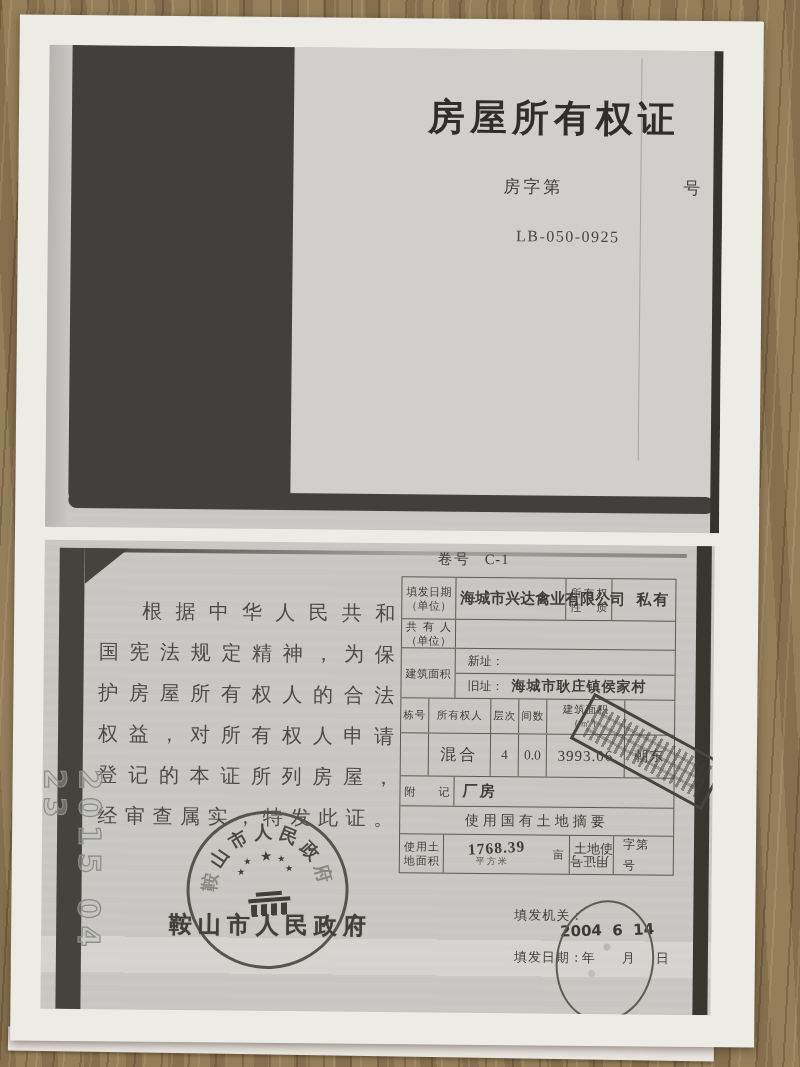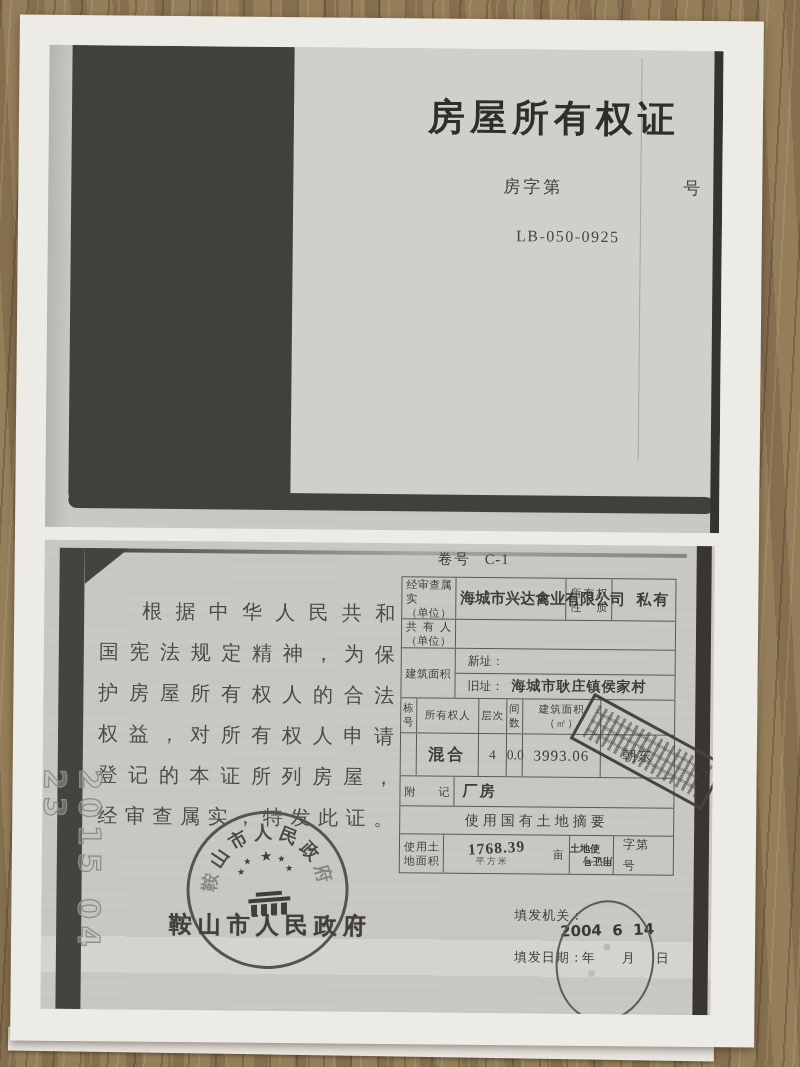--- a/index.html
+++ b/index.html
@@ -87,35 +87,35 @@
   .r1{height:42px;} .r2{height:29px;} .r3{height:50px;} .r4{height:35px;}
   .r5{height:43px;} .r6{height:30px;} .r7{height:28px;} .r8{height:38px;}
   .company{width:110px;flex:none;font-size:15px;font-weight:bold;white-space:nowrap;
     overflow:visible;z-index:2;padding-left:4px;}
   .private{width:82px;flex:none;text-align:center;font-size:15px;font-weight:bold;letter-spacing:2px;}
   .loc-right{flex:1;display:flex;flex-direction:column;}
   .loc-sub{flex:1;display:flex;align-items:center;padding-left:12px;font-size:12px;}
   .loc-sub.top{border-bottom:1px solid #5a5954;}
   .loc-val{font-size:14px;font-weight:600;letter-spacing:1px;margin-left:8px;white-space:nowrap;}
   .hc{text-align:center;font-size:10.5px;letter-spacing:1px;justify-content:center;}
-  .c31{width:16px;flex:none;} .c62{width:62px;flex:none;} .c28{width:28px;flex:none;}
+  .c31{width:28px;flex:none;} .c62{width:62px;flex:none;} .c28{width:28px;flex:none;}
   .c78{width:78px;flex:none;}
   .vc{text-align:center;}
-  .v-struct{font-size:16px;font-weight:bold;letter-spacing:3px;}
+  .v-struct{font-size:16px;font-weight:normal;letter-spacing:3px;}
   .v-num{font-size:13.5px;}
   .v-area{font-size:15px;letter-spacing:1px;}
   .v-face{font-size:14px;letter-spacing:1px;}
   .notes-val{font-size:15px;font-weight:600;padding-left:8px;letter-spacing:2px;}
   .land-title{flex:1;text-align:center;font-size:14px;letter-spacing:4px;}
   .land-val{width:126px;flex:none;}
   .lv-num{position:absolute;left:24px;top:4px;font-size:15.5px;font-weight:bold;letter-spacing:1px;
     transform:rotate(-4deg);}
   .lv-unit{position:absolute;left:32px;top:20px;font-size:9px;letter-spacing:2px;color:#55544e;}
   .lv-mu{position:absolute;right:5px;top:12px;font-size:11px;}
-  .landcert{font-size:10px;line-height:13px;text-align:left;font-weight:bold;}
+  .landcert{font-size:13px;line-height:13px;text-align:right;}
   .landcert .inv{transform:rotate(180deg);}
   .certno-cell{flex:1;display:flex;align-items:flex-start;justify-content:space-between;
     padding:0 9px;font-size:12px;letter-spacing:1px;}
   
   .issue-label{font-size:13px;letter-spacing:1px;color:#3e3d39;}
   .il-1{left:473px;top:362px;}
   .il-2{left:473px;top:404px;}
   .ymd{font-size:13px;color:#3e3d39;}
   .ymd-y{left:541px;top:404px;} .ymd-m{left:581px;top:404px;} .ymd-d{left:615px;top:404px;}
   .hw{font-family:"DejaVu Sans",sans-serif;font-size:15px;font-weight:600;color:#3a3935;}
@@ -199,21 +199,21 @@
       </div>
       <div class="abs seal-linetext">鞍山市人民政府</div>
 
       <div class="abs volume">
         <span>卷号</span><span class="v-val">C-1</span>
       </div>
 
       <div class="abs form-table">
         <div class="fr r1">
           <div class="fc lab w54">
-            <div>经审查属实</div>
+            <div>填发日期</div>
               <div>（单位）</div>
           </div>
           <div class="fc company">海城市兴达禽业有限公司</div>
           <div class="fc lab w46">
             <div>所有权</div>
               <div>性质</div>
           </div>
           <div class="fc private">私有</div>
         </div>
         <div class="fr r2">

